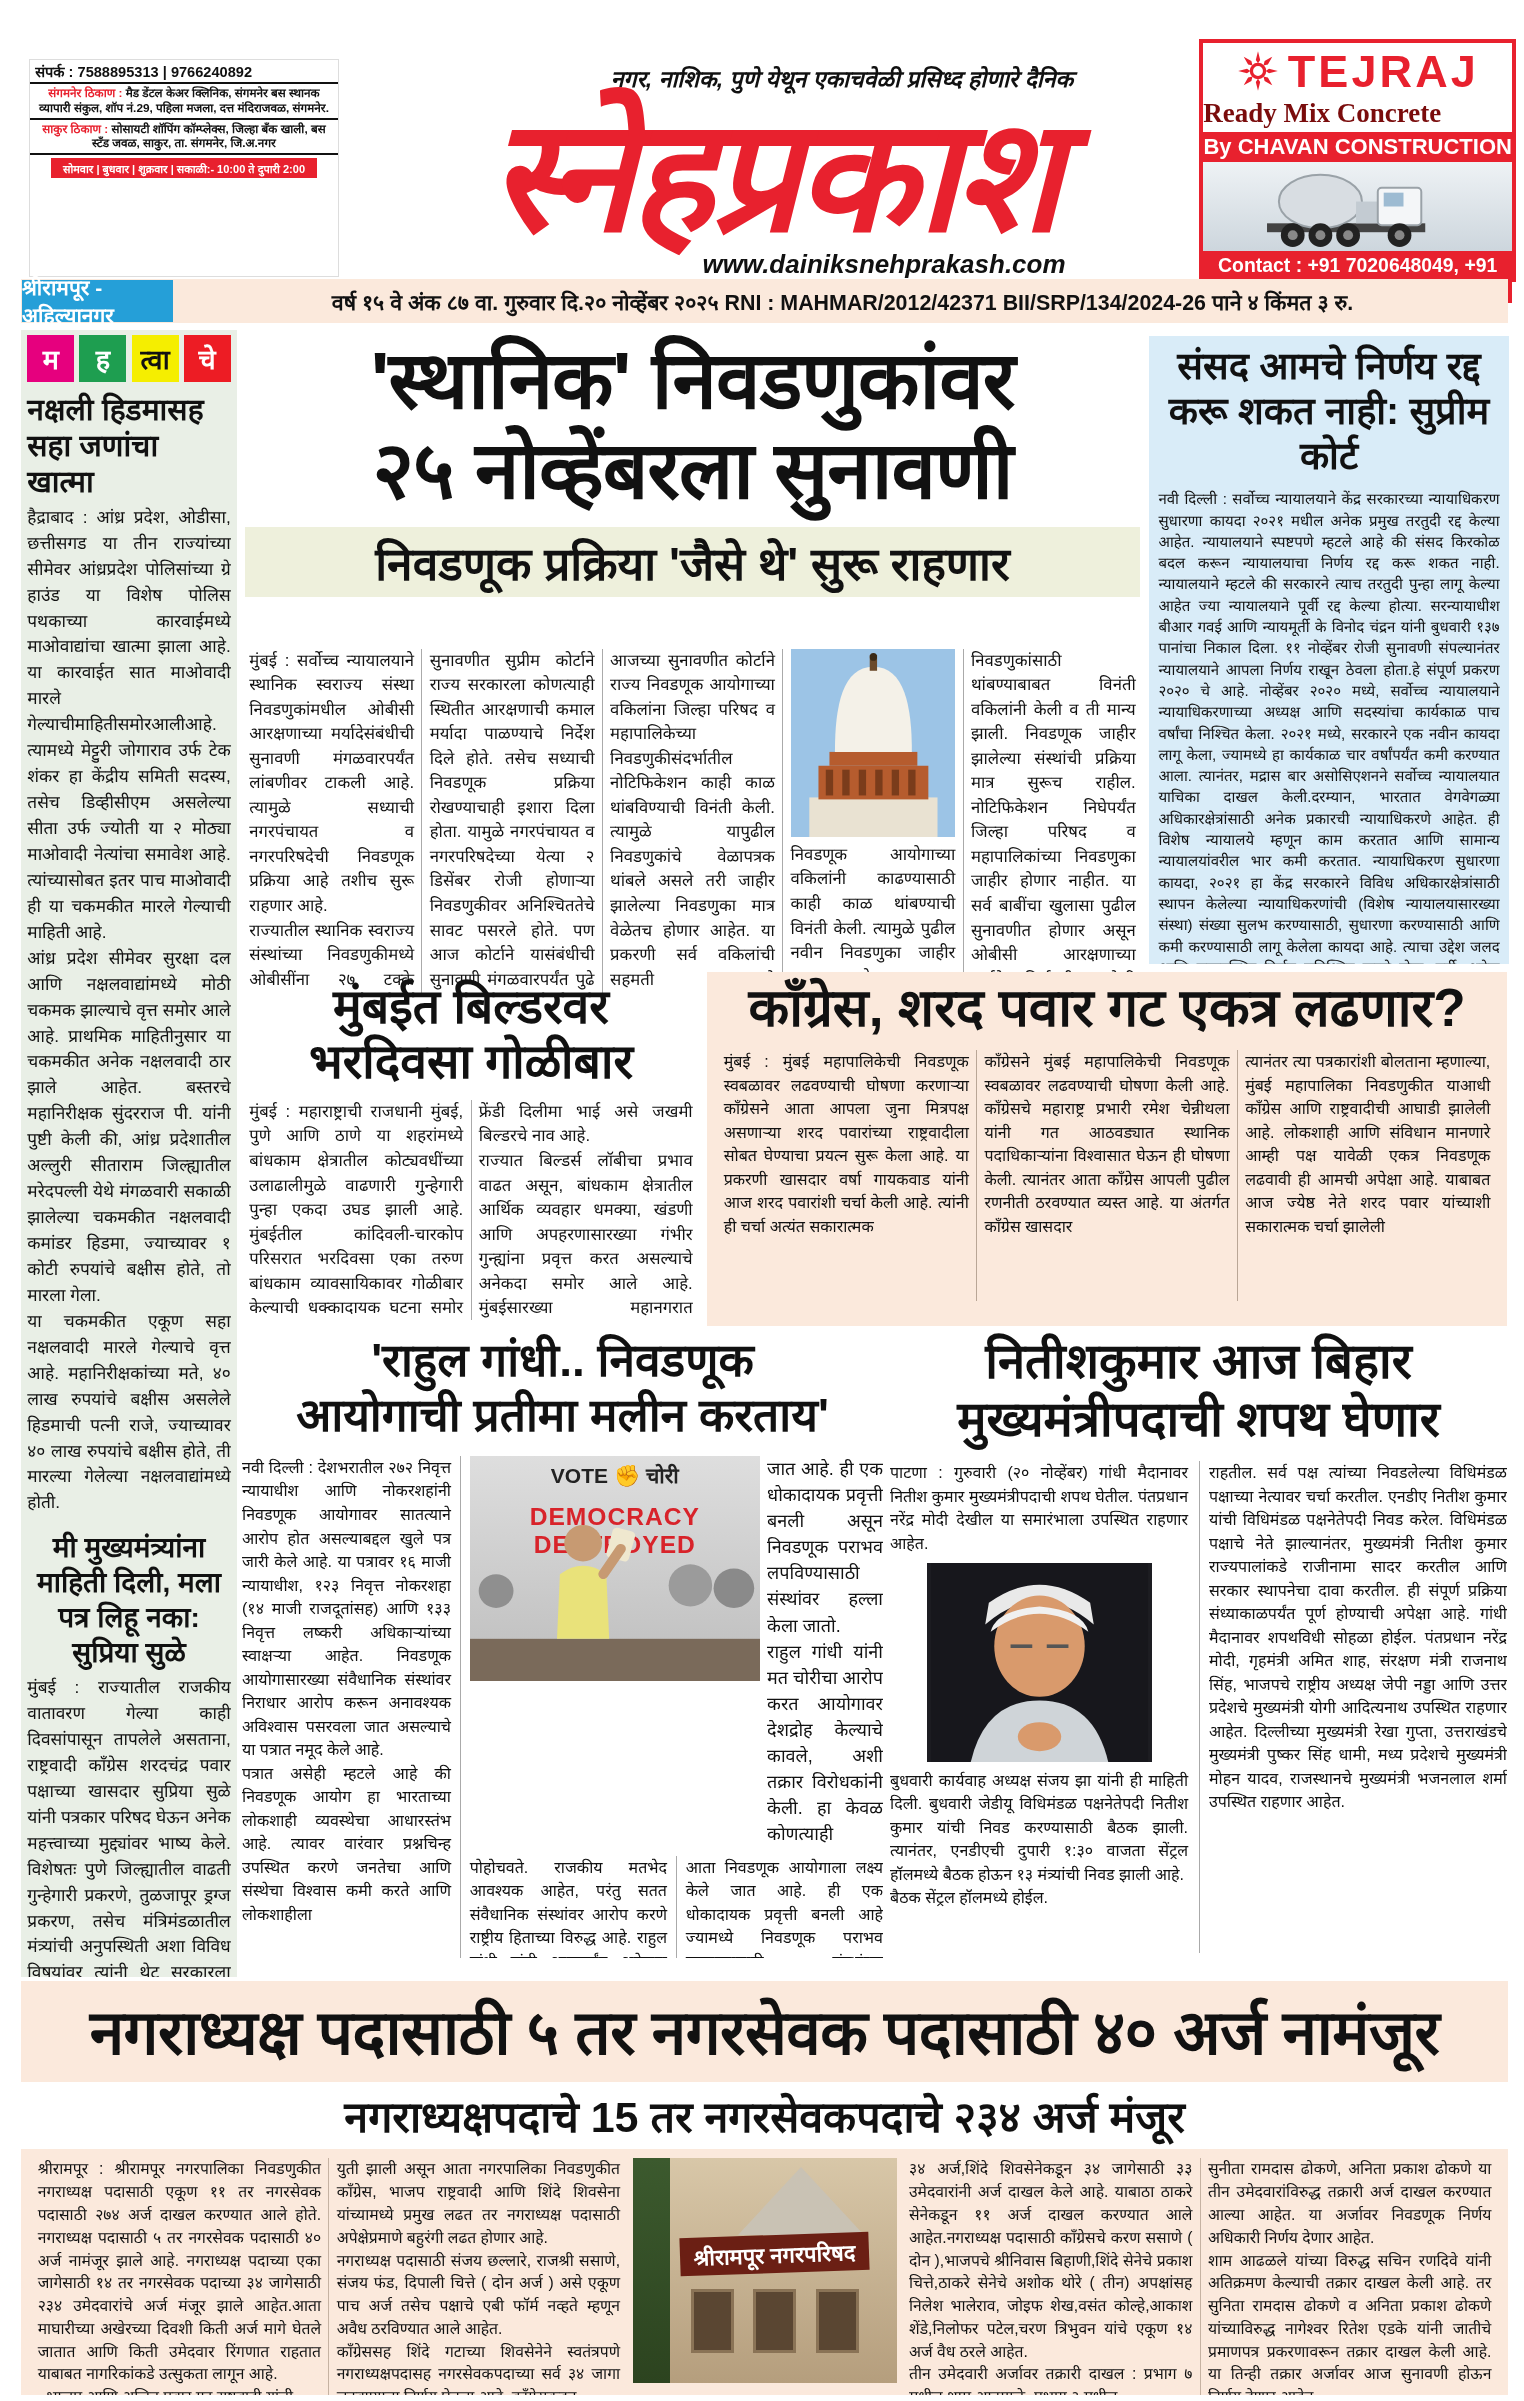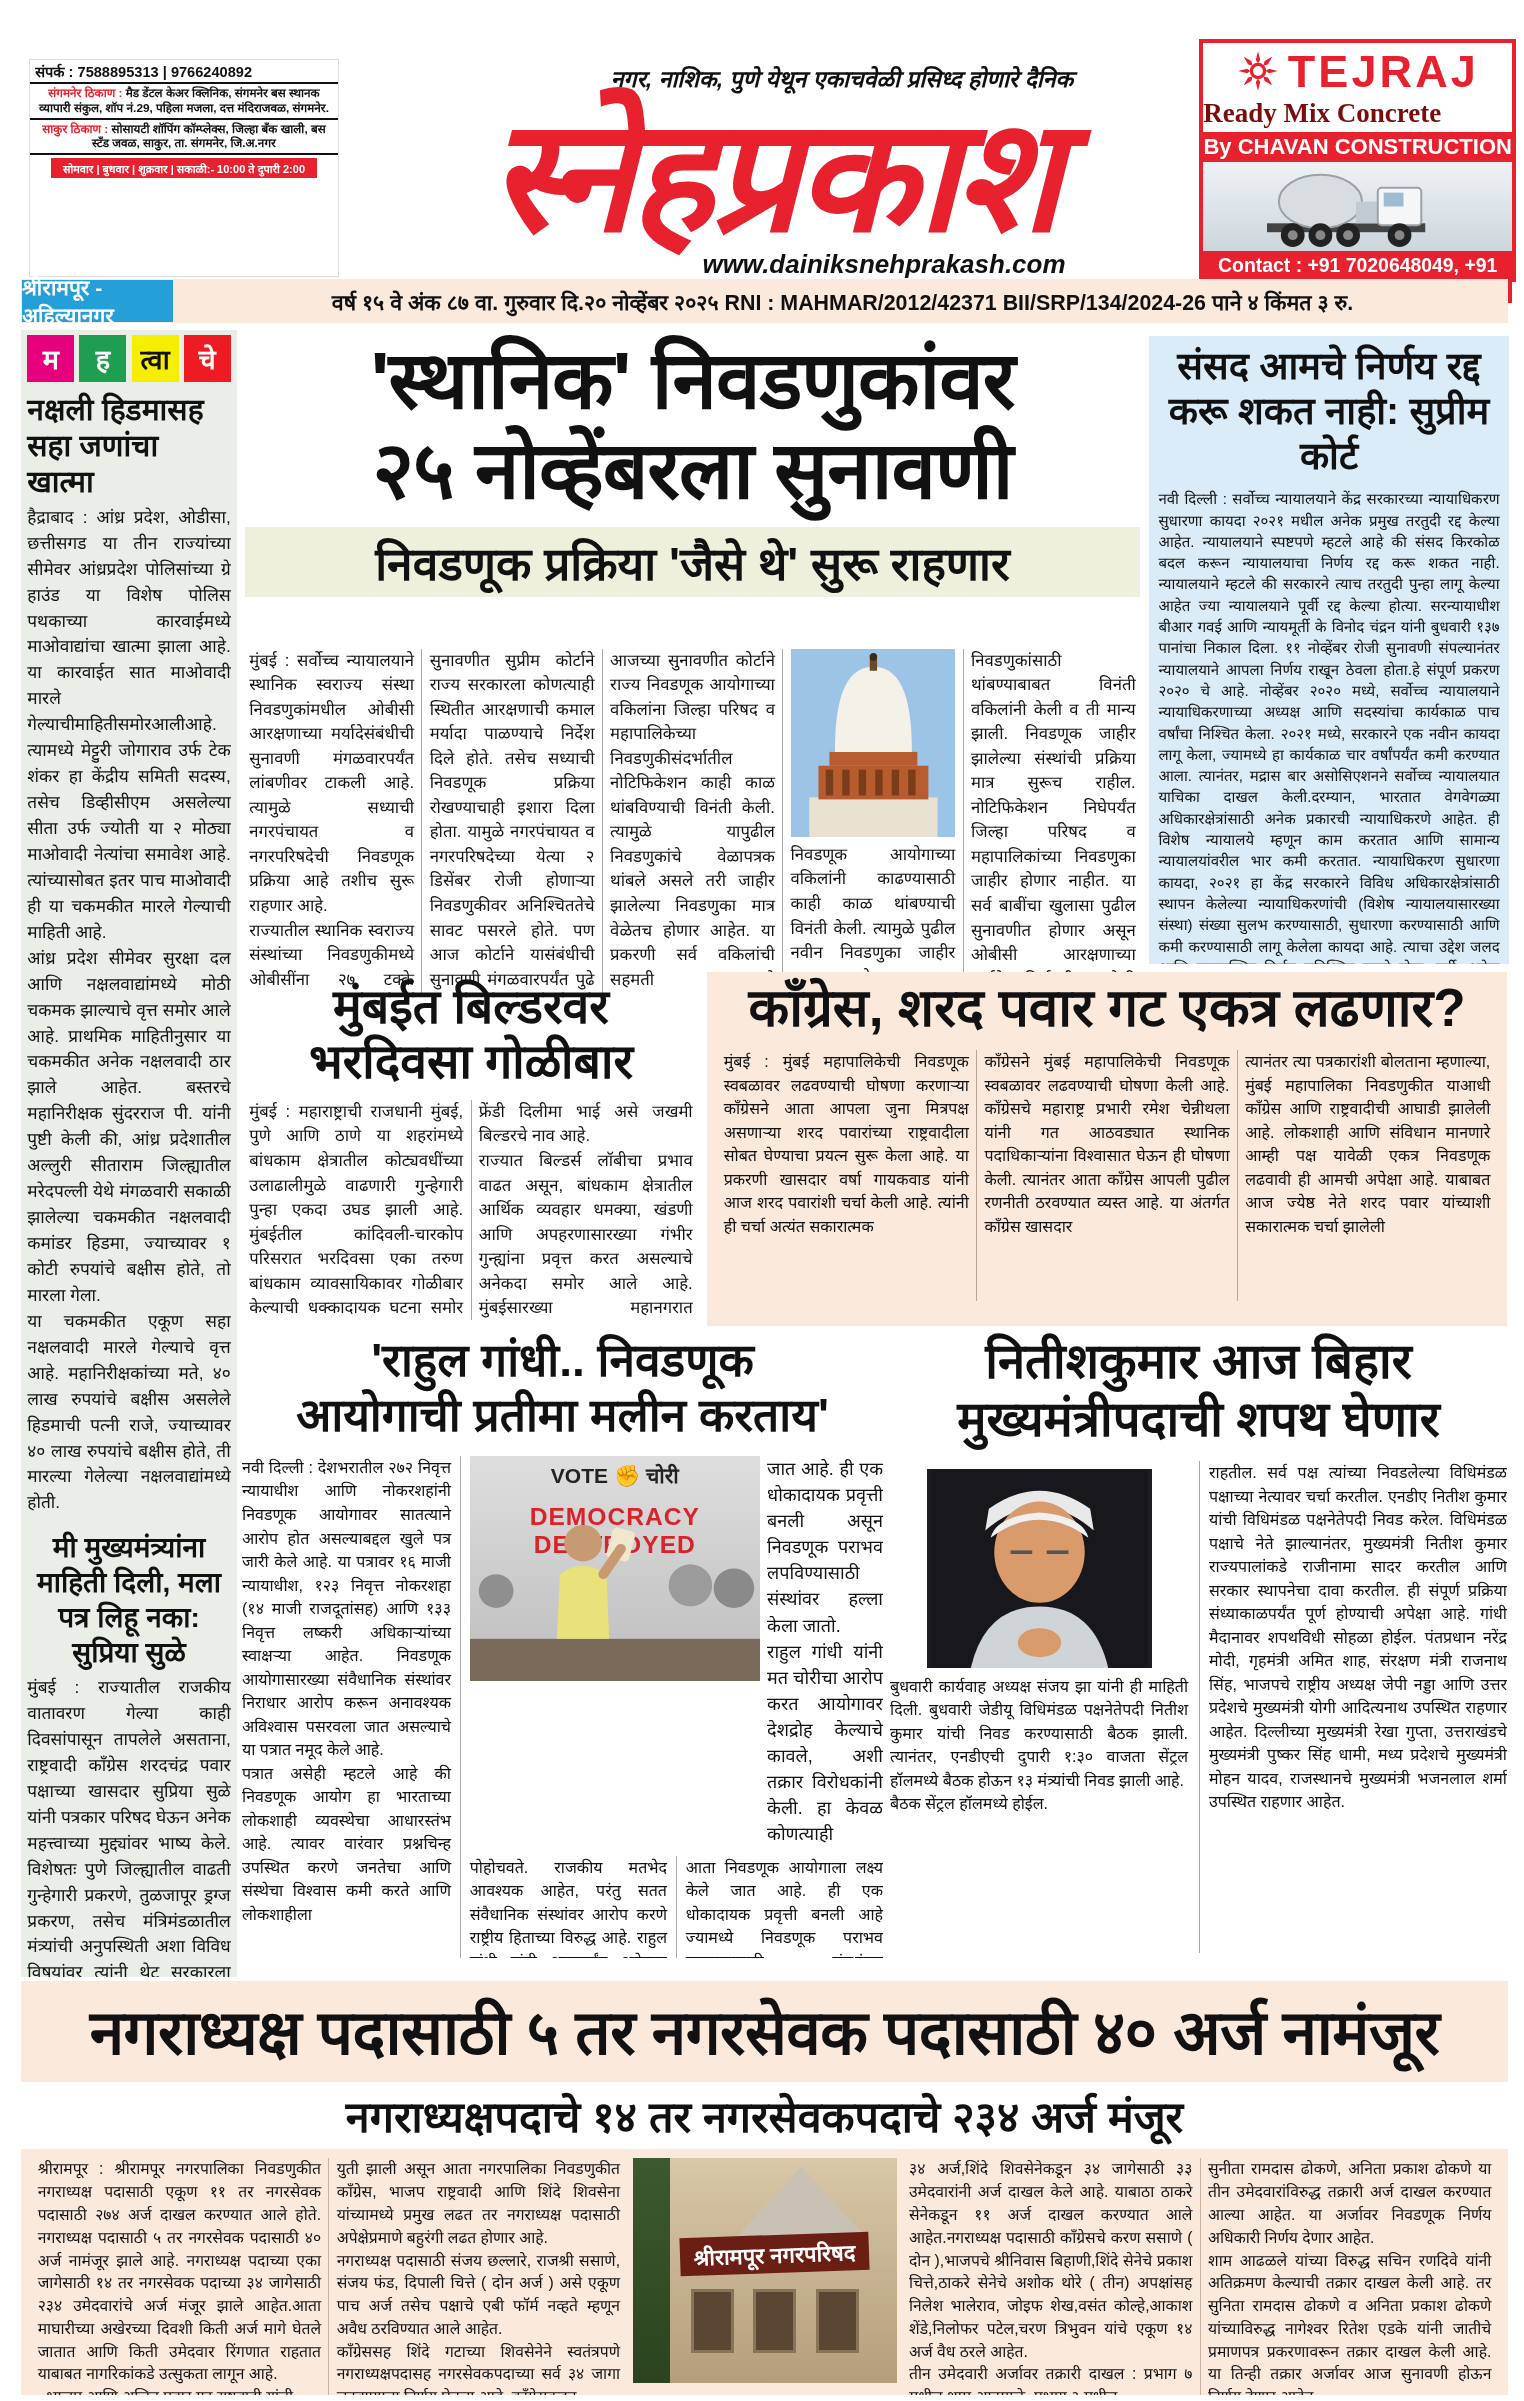--- a/index.html
+++ b/index.html
@@ -292,20 +292,21 @@
         </div>
       </div>
     </div>
   </div>
 
   <div class="abs nitish">
     <div class="nitish-headline pre">नितीशकुमार आज बिहार
 मुख्यमंत्रीपदाची शपथ घेणार</div>
     <div class="nitish-body">
       <div class="nitish-col">
+        <div class="just">पाटणा : गुरुवारी (२० नोव्हेंबर) गांधी मैदानावर नितीश कुमार मुख्यमंत्रीपदाची शपथ घेतील. पंतप्रधान नरेंद्र मोदी देखील या समारंभाला उपस्थित राहणार आहेत.</div>
         <div class="nitish-photo">
           <svg width="100%" height="100%" viewBox="0 0 120 110">
             <rect width="120" height="110" fill="#17171c"></rect>
             <path d="M30 34 Q60 8 90 34 L88 22 Q60 2 32 22 Z" fill="#e9e9e9"></path>
             <ellipse cx="60" cy="46" rx="25" ry="28" fill="#d99a6c"></ellipse>
             <path d="M33 38 Q60 18 87 38 Q84 26 60 24 Q36 26 33 38Z" fill="#f0f0f0"></path>
             <line x1="44" y1="46" x2="56" y2="46" stroke="#555" stroke-width="2"></line>
             <line x1="64" y1="46" x2="76" y2="46" stroke="#555" stroke-width="2"></line>
             <path d="M22 110 Q30 76 60 76 Q90 76 98 110 Z" fill="#cfd4d8"></path>
             <ellipse cx="60" cy="96" rx="12" ry="8" fill="#d99a6c"></ellipse>
@@ -313,21 +314,21 @@
         </div>
         <div class="just">बुधवारी कार्यवाह अध्यक्ष संजय झा यांनी ही माहिती दिली. बुधवारी जेडीयू विधिमंडळ पक्षनेतेपदी नितीश कुमार यांची निवड करण्यासाठी बैठक झाली. त्यानंतर, एनडीएची दुपारी १:३० वाजता सेंट्रल हॉलमध्ये बैठक होऊन १३ मंत्र्यांची निवड झाली आहे.
 बैठक सेंट्रल हॉलमध्ये होईल.</div>
       </div>
       <div class="nitish-col just">राहतील. सर्व पक्ष त्यांच्या निवडलेल्या विधिमंडळ पक्षाच्या नेत्यावर चर्चा करतील. एनडीए नितीश कुमार यांची विधिमंडळ पक्षनेतेपदी निवड करेल. विधिमंडळ पक्षाचे नेते झाल्यानंतर, मुख्यमंत्री नितीश कुमार राज्यपालांकडे राजीनामा सादर करतील आणि सरकार स्थापनेचा दावा करतील. ही संपूर्ण प्रक्रिया संध्याकाळपर्यंत पूर्ण होण्याची अपेक्षा आहे. गांधी मैदानावर शपथविधी सोहळा होईल. पंतप्रधान नरेंद्र मोदी, गृहमंत्री अमित शाह, संरक्षण मंत्री राजनाथ सिंह, भाजपचे राष्ट्रीय अध्यक्ष जेपी नड्डा आणि उत्तर प्रदेशचे मुख्यमंत्री योगी आदित्यनाथ उपस्थित राहणार आहेत. दिल्लीच्या मुख्यमंत्री रेखा गुप्ता, उत्तराखंडचे मुख्यमंत्री पुष्कर सिंह धामी, मध्य प्रदेशचे मुख्यमंत्री मोहन यादव, राजस्थानचे मुख्यमंत्री भजनलाल शर्मा उपस्थित राहणार आहेत.</div>
     </div>
   </div>
 
   <div class="abs bottom">
     <div class="bottom-banner">नगराध्यक्ष पदासाठी ५ तर नगरसेवक पदासाठी ४० अर्ज नामंजूर</div>
-    <div class="bottom-sub">नगराध्यक्षपदाचे १४ तर नगरसेवकपदाचे २३४ अर्ज मंजूर</div>
+    <div class="bottom-sub">नगराध्यक्षपदाचे 15 तर नगरसेवकपदाचे २३४ अर्ज मंजूर</div>
     <div class="bottom-body">
       <div class="bottom-col just">श्रीरामपूर : श्रीरामपूर नगरपालिका निवडणुकीत नगराध्यक्ष पदासाठी एकूण ११ तर नगरसेवक पदासाठी २७४ अर्ज दाखल करण्यात आले होते. नगराध्यक्ष पदासाठी ५ तर नगरसेवक पदासाठी ४० अर्ज नामंजूर झाले आहे. नगराध्यक्ष पदाच्या एका जागेसाठी १४ तर नगरसेवक पदाच्या ३४ जागेसाठी २३४ उमेदवारांचे अर्ज मंजूर झाले आहेत.आता माघारीच्या अखेरच्या दिवशी किती अर्ज मागे घेतले जातात आणि किती उमेदवार रिंगणात राहतात याबाबत नागरिकांकडे उत्सुकता लागून आहे.
 .    भाजप आणि अजित पवार गट राष्ट्रवादी यांची</div>
       <div class="bottom-col just">युती झाली असून आता नगरपालिका निवडणुकीत काँग्रेस, भाजप राष्ट्रवादी आणि शिंदे शिवसेना यांच्यामध्ये प्रमुख लढत तर नगराध्यक्ष पदासाठी अपेक्षेप्रमाणे बहुरंगी लढत होणार आहे.
 नगराध्यक्ष पदासाठी संजय छल्लारे, राजश्री ससाणे, संजय फंड, दिपाली चित्ते ( दोन अर्ज ) असे एकूण पाच अर्ज तसेच पक्षाचे एबी फॉर्म नव्हते म्हणून अवैध ठरविण्यात आले आहेत.
 काँग्रेससह शिंदे गटाच्या शिवसेनेने स्वतंत्रपणे नगराध्यक्षपदासह नगरसेवकपदाच्या सर्व ३४ जागा लढवण्याचा निर्णय घेतला आहे. काँग्रेसकडून</div>
       <div class="building-photo">
         <div class="building-bg"></div>
         <div class="tree"></div>
         <div class="building-roof"></div>

